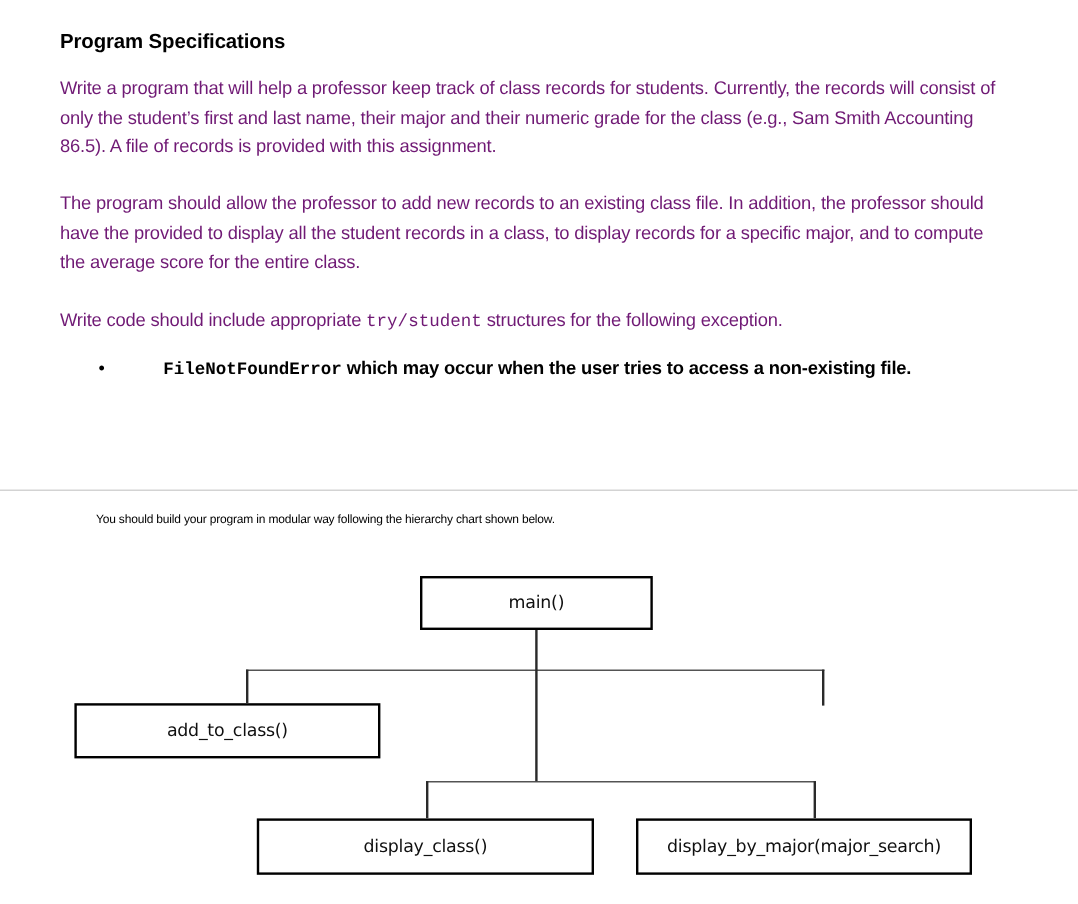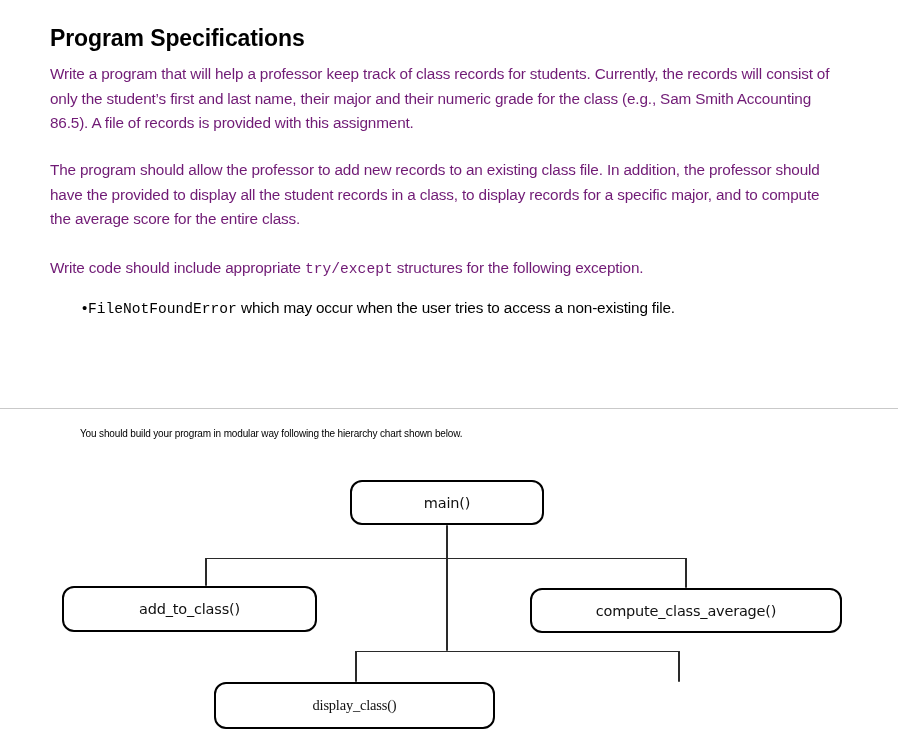--- a/index.html
+++ b/index.html
@@ -23,21 +23,21 @@
     position: absolute;
     left: 0;
     top: 0;
     width: 898px;
   }
 
   .page-title {
     position: absolute;
     left: 50px;
     top: 24px;
-    font-size: 23px;
+    font-size: 17px;
     font-weight: bold;
     letter-spacing: -0.1px;
     line-height: 1.25;
     white-space: nowrap;
   }
 
   .para {
     position: absolute;
     left: 50px;
     font-size: 15.3px;
@@ -68,21 +68,22 @@
   }
   .bullet-dot {
     position: absolute;
     left: 32px;
     top: 0px;
     font-size: 15px;
     line-height: 24px;
   }
   .bullet-text {
     display: block;
-    margin-left: 38px;
+    margin-left: 86px;
+    font-weight: bold;
   }
 
   .divider {
     position: absolute;
     left: 0;
     top: 408px;
     width: 898px;
     height: 1px;
     background: #c9c9c9;
   }
@@ -99,41 +100,41 @@
 
   
   .chart {
     position: absolute;
     left: 0;
     top: 0;
     width: 898px;
     height: 753px;
     pointer-events: none;
   }
-  .chart > * { pointer-events: auto; border-radius: 12px; }
+  .chart > * { pointer-events: auto; }
 
   .node {
     position: absolute;
     box-sizing: border-box;
     border: 2px solid #000000;
     background: #ffffff;
     display: flex;
     align-items: center;
     justify-content: center;
     font-family: "DejaVu Sans", "Liberation Sans", sans-serif;
     font-size: 14.5px;
     letter-spacing: -0.2px;
     color: #101010;
     white-space: nowrap;
   }
 
   #node-main              { left: 350px; top: 480px; width: 194px; height: 45px; }
   #node-add-to-class      { left: 62px;  top: 586px; width: 255px; height: 46px; }
   #node-compute-average   { left: 530px; top: 588px; width: 312px; height: 45px; }
-  #node-display-class     { left: 214px; top: 682px; width: 281px; height: 47px; font-family: Liberation Serif, serif; }
+  #node-display-class     { left: 214px; top: 682px; width: 281px; height: 47px; }
   #node-display-by-major  { left: 530px; top: 682px; width: 280px; height: 47px; }
 
   .edge {
     position: absolute;
     background: #2a2a2a;
   }
   .edge.v { width: 1.6px; }
   .edge.h { height: 1.3px; }
 
   
@@ -151,21 +152,21 @@
 <body>
 
 <div class="doc">
 
   <div class="page-title">Program Specifications</div>
 
   <div class="para" id="para-1">Write a program that will help a professor keep track of class records for students.  Currently, the records will consist of only the student’s first and last name, their major and their numeric grade for the class (e.g., Sam Smith Accounting 86.5).  A file of records is provided with this assignment.</div>
 
   <div class="para" id="para-2">The program should allow the professor to add new records to an existing class file.  In addition, the professor should have the provided to display all the student records in a class, to display records for a specific major, and to compute the average score for the entire class.</div>
 
-  <div class="para" id="para-3"><span>Write code should include appropriate </span><span class="mono">try/except</span><span> structures for the following exception.</span></div>
+  <div class="para" id="para-3"><span>Write code should include appropriate </span><span class="mono">try/student</span><span> structures for the following exception.</span></div>
 
   <div class="bullet-row">
     <span class="bullet-dot">•</span>
     <span class="bullet-text"><span class="mono">FileNotFoundError</span><span>  which may occur when the user tries to access a non-existing file.</span></span>
   </div>
 
   <div class="divider"></div>
 
   <div class="subcaption">You should build your program in modular way following the hierarchy chart shown below.</div>
 </div>
@@ -177,17 +178,17 @@
   <div class="edge v" id="edge-row2-left-drop"></div>
   <div class="edge v" id="edge-row2-right-drop"></div>
   <div class="edge h" id="edge-row3-bar"></div>
   <div class="edge v" id="edge-row3-left-drop"></div>
   <div class="edge v" id="edge-row3-right-drop"></div>
 
   <div class="node" id="node-main">main()</div>
 
   <div class="node" id="node-add-to-class">add_to_class()</div>
 
-  <div class="node" id="node-compute-average">compute_class_average()</div>
 
   <div class="node" id="node-display-class">display_class()</div>
 
+  <div class="node" id="node-display-by-major">display_by_major(major_search)</div>
 </div>
 
 </body></html>

